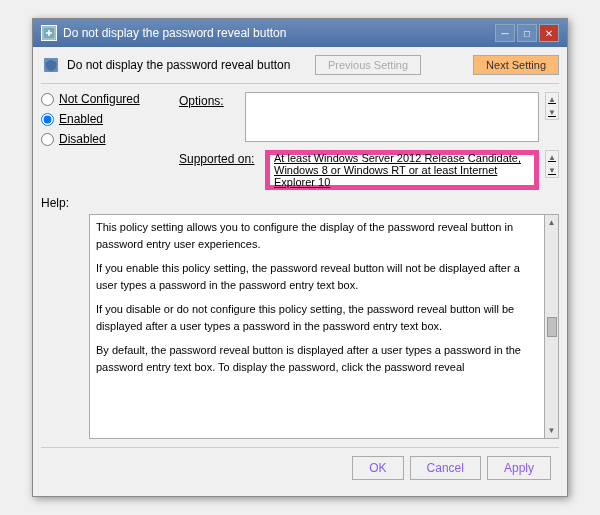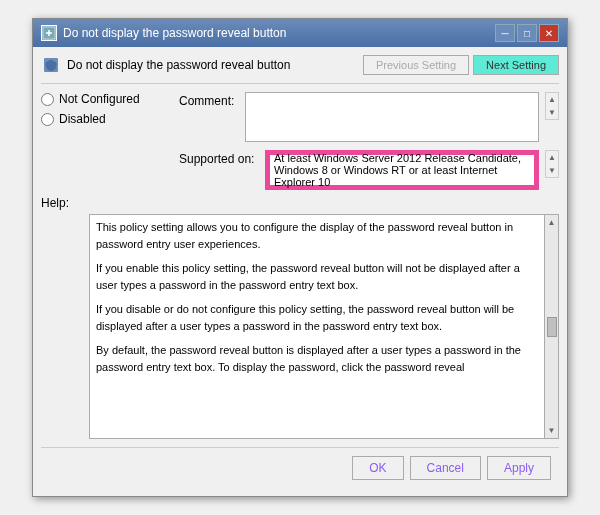--- a/index.html
+++ b/index.html
@@ -125,26 +125,28 @@
       cursor: pointer;
       color: #333;
     }
 
     .nav-btn:disabled {
       color: #aaa;
       cursor: default;
     }
 
     .nav-btn.active {
-      background: #5eead4;
+      background: #fdba74;
+      margin-left: 48px;
     }
 
     .main-area {
       display: flex;
       gap: 8px;
+      text-decoration: underline;
     }
 
     .left-panel {
       width: 130px;
       flex-shrink: 0;
     }
 
     .radio-group {
       display: flex;
       flex-direction: column;
@@ -375,30 +377,34 @@
 
     <div class="main-area">
 
       <div class="left-panel">
         <div class="radio-group">
           <label class="radio-item">
             <input type="radio" name="setting" value="notConfigured" style="">
             <span>Not Configured</span>
           </label>
           <label class="radio-item">
+            <input type="radio" name="setting" value="enabled" checked="" style="">
+            <span>Enabled</span>
+          </label>
+          <label class="radio-item">
             <input type="radio" name="setting" value="disabled" style="">
             <span>Disabled</span>
           </label>
         </div>
       </div>
 
       <div class="right-panel">
 
         <div class="comment-row">
-          <span class="comment-label">Comment:</span>
+          <span class="comment-label">Options:</span>
           <textarea class="comment-textarea" style=""></textarea>
           <div class="scrollbar-stub">
             <span class="scroll-arrow">▲</span>
             <span class="scroll-arrow">▼</span>
           </div>
         </div>
 
         <div class="supported-row">
           <span class="supported-label">Supported on:</span>
           <div class="supported-value-box">

